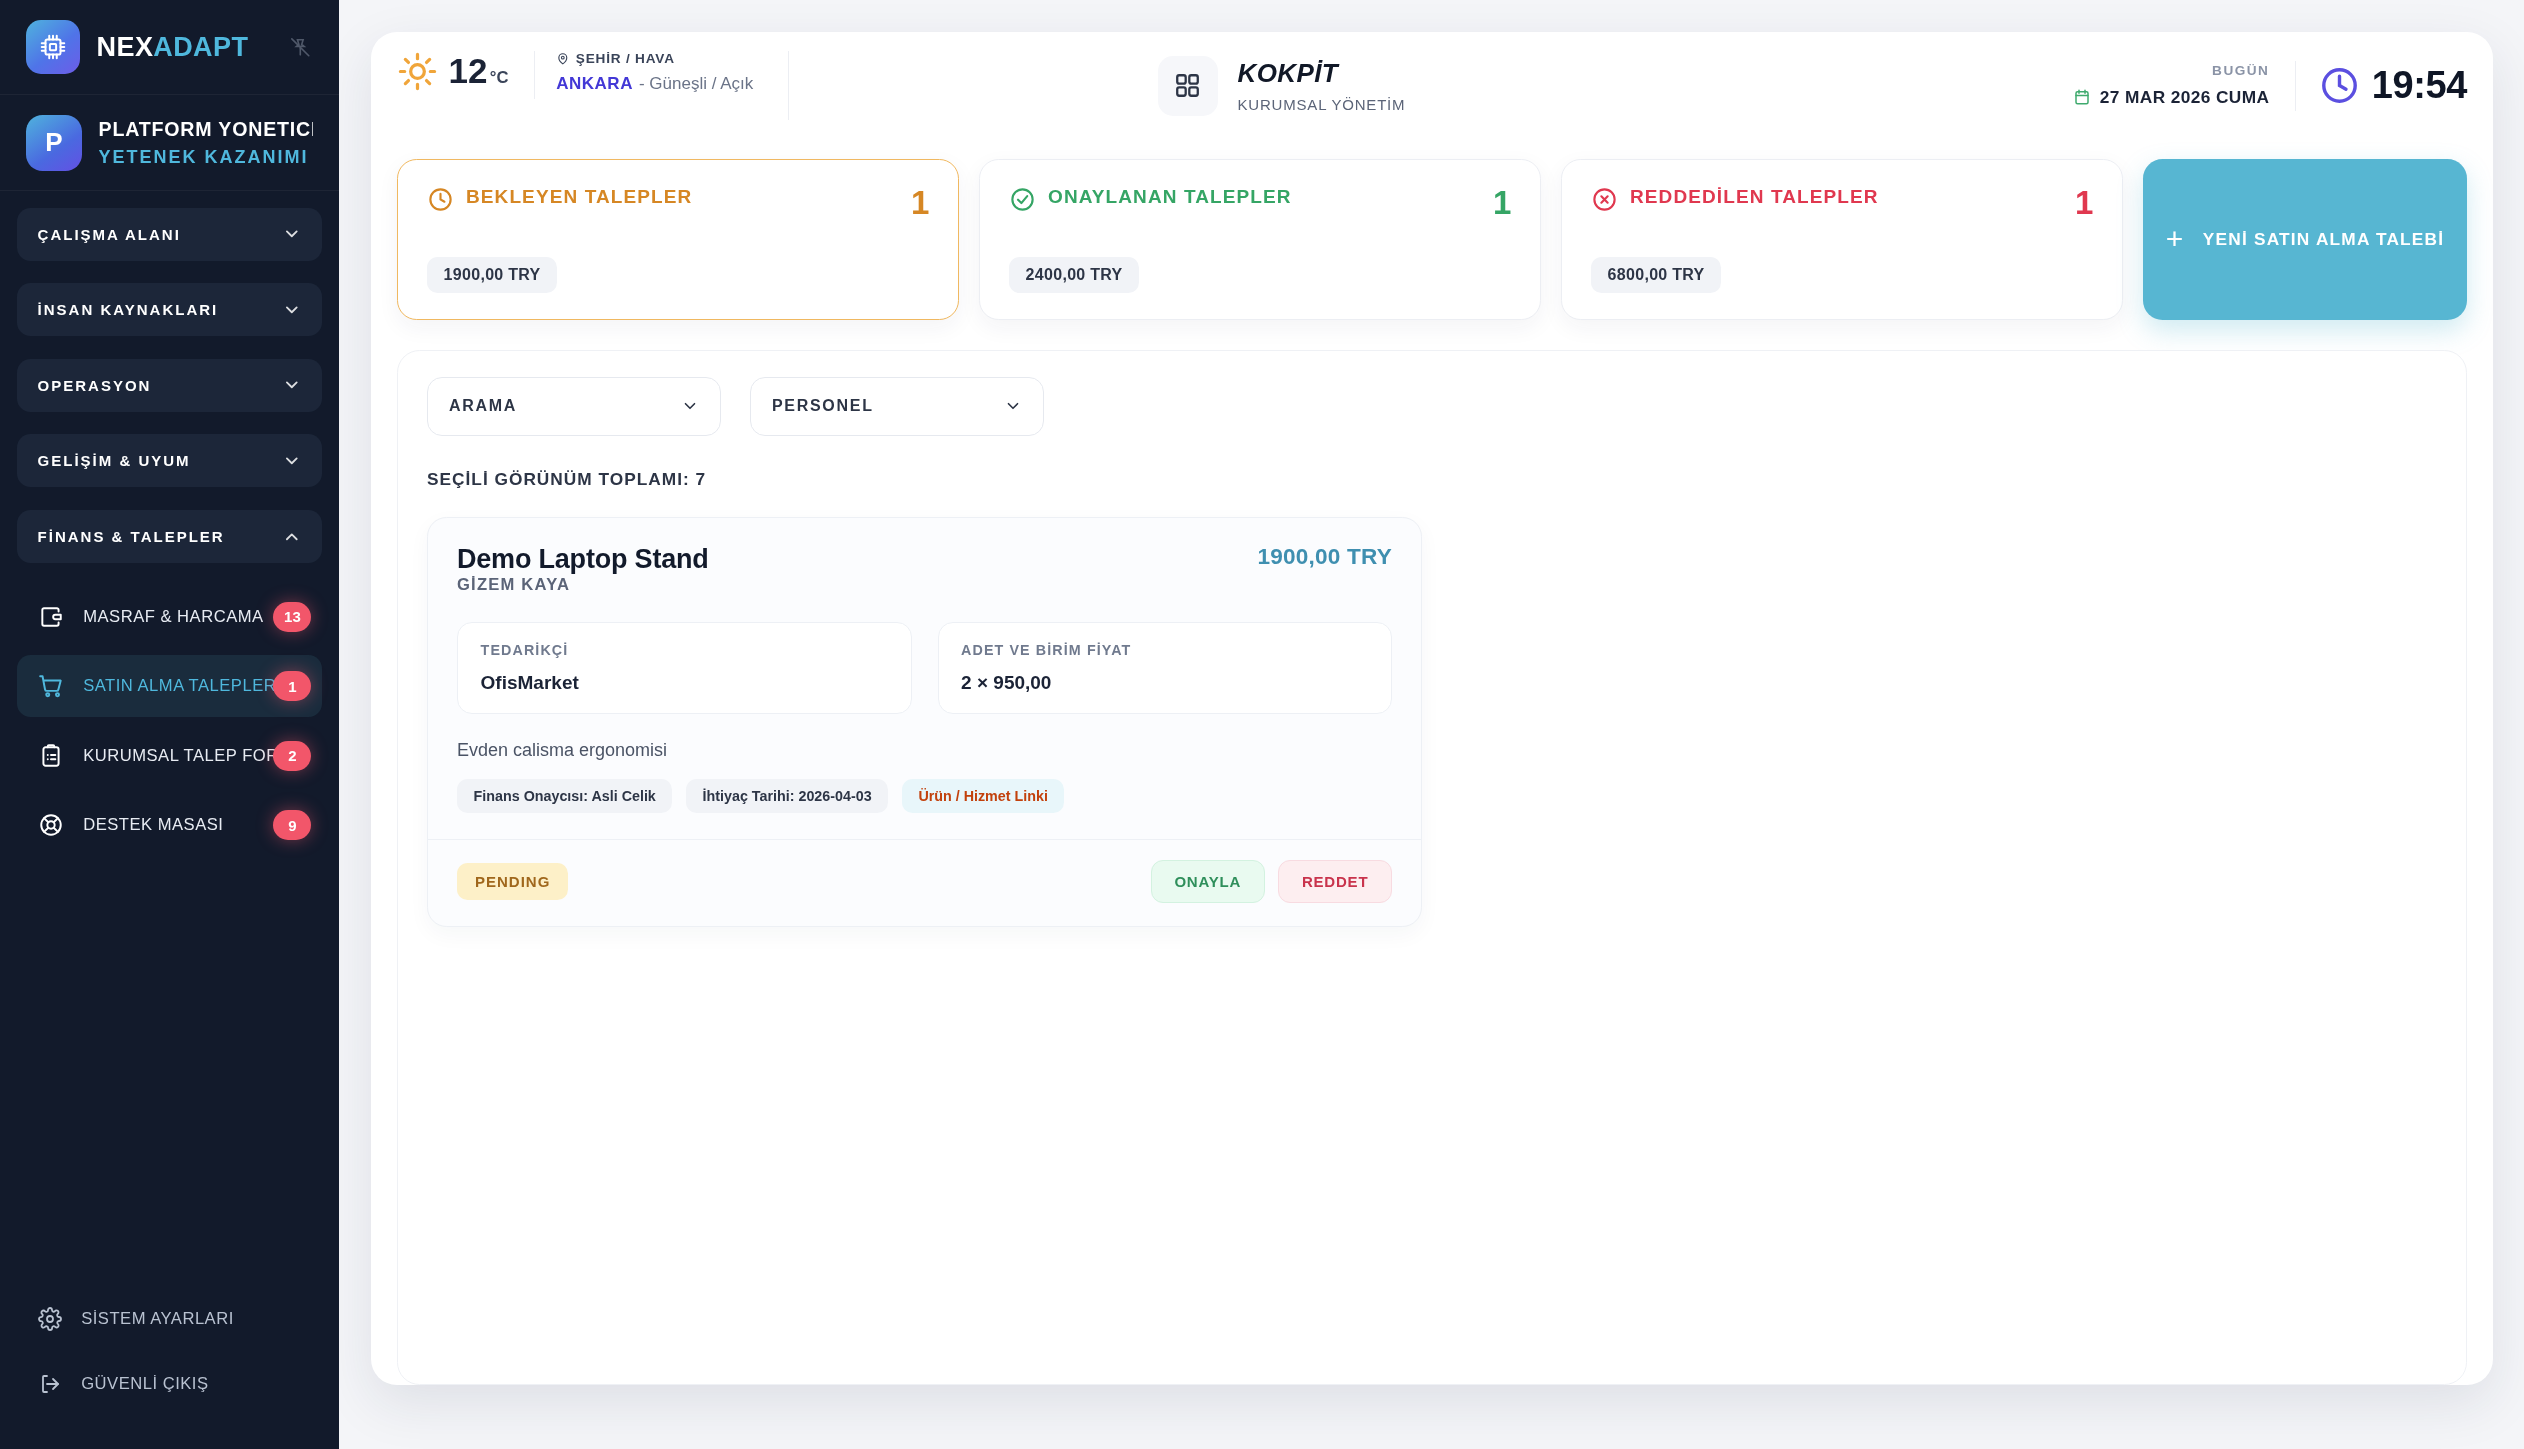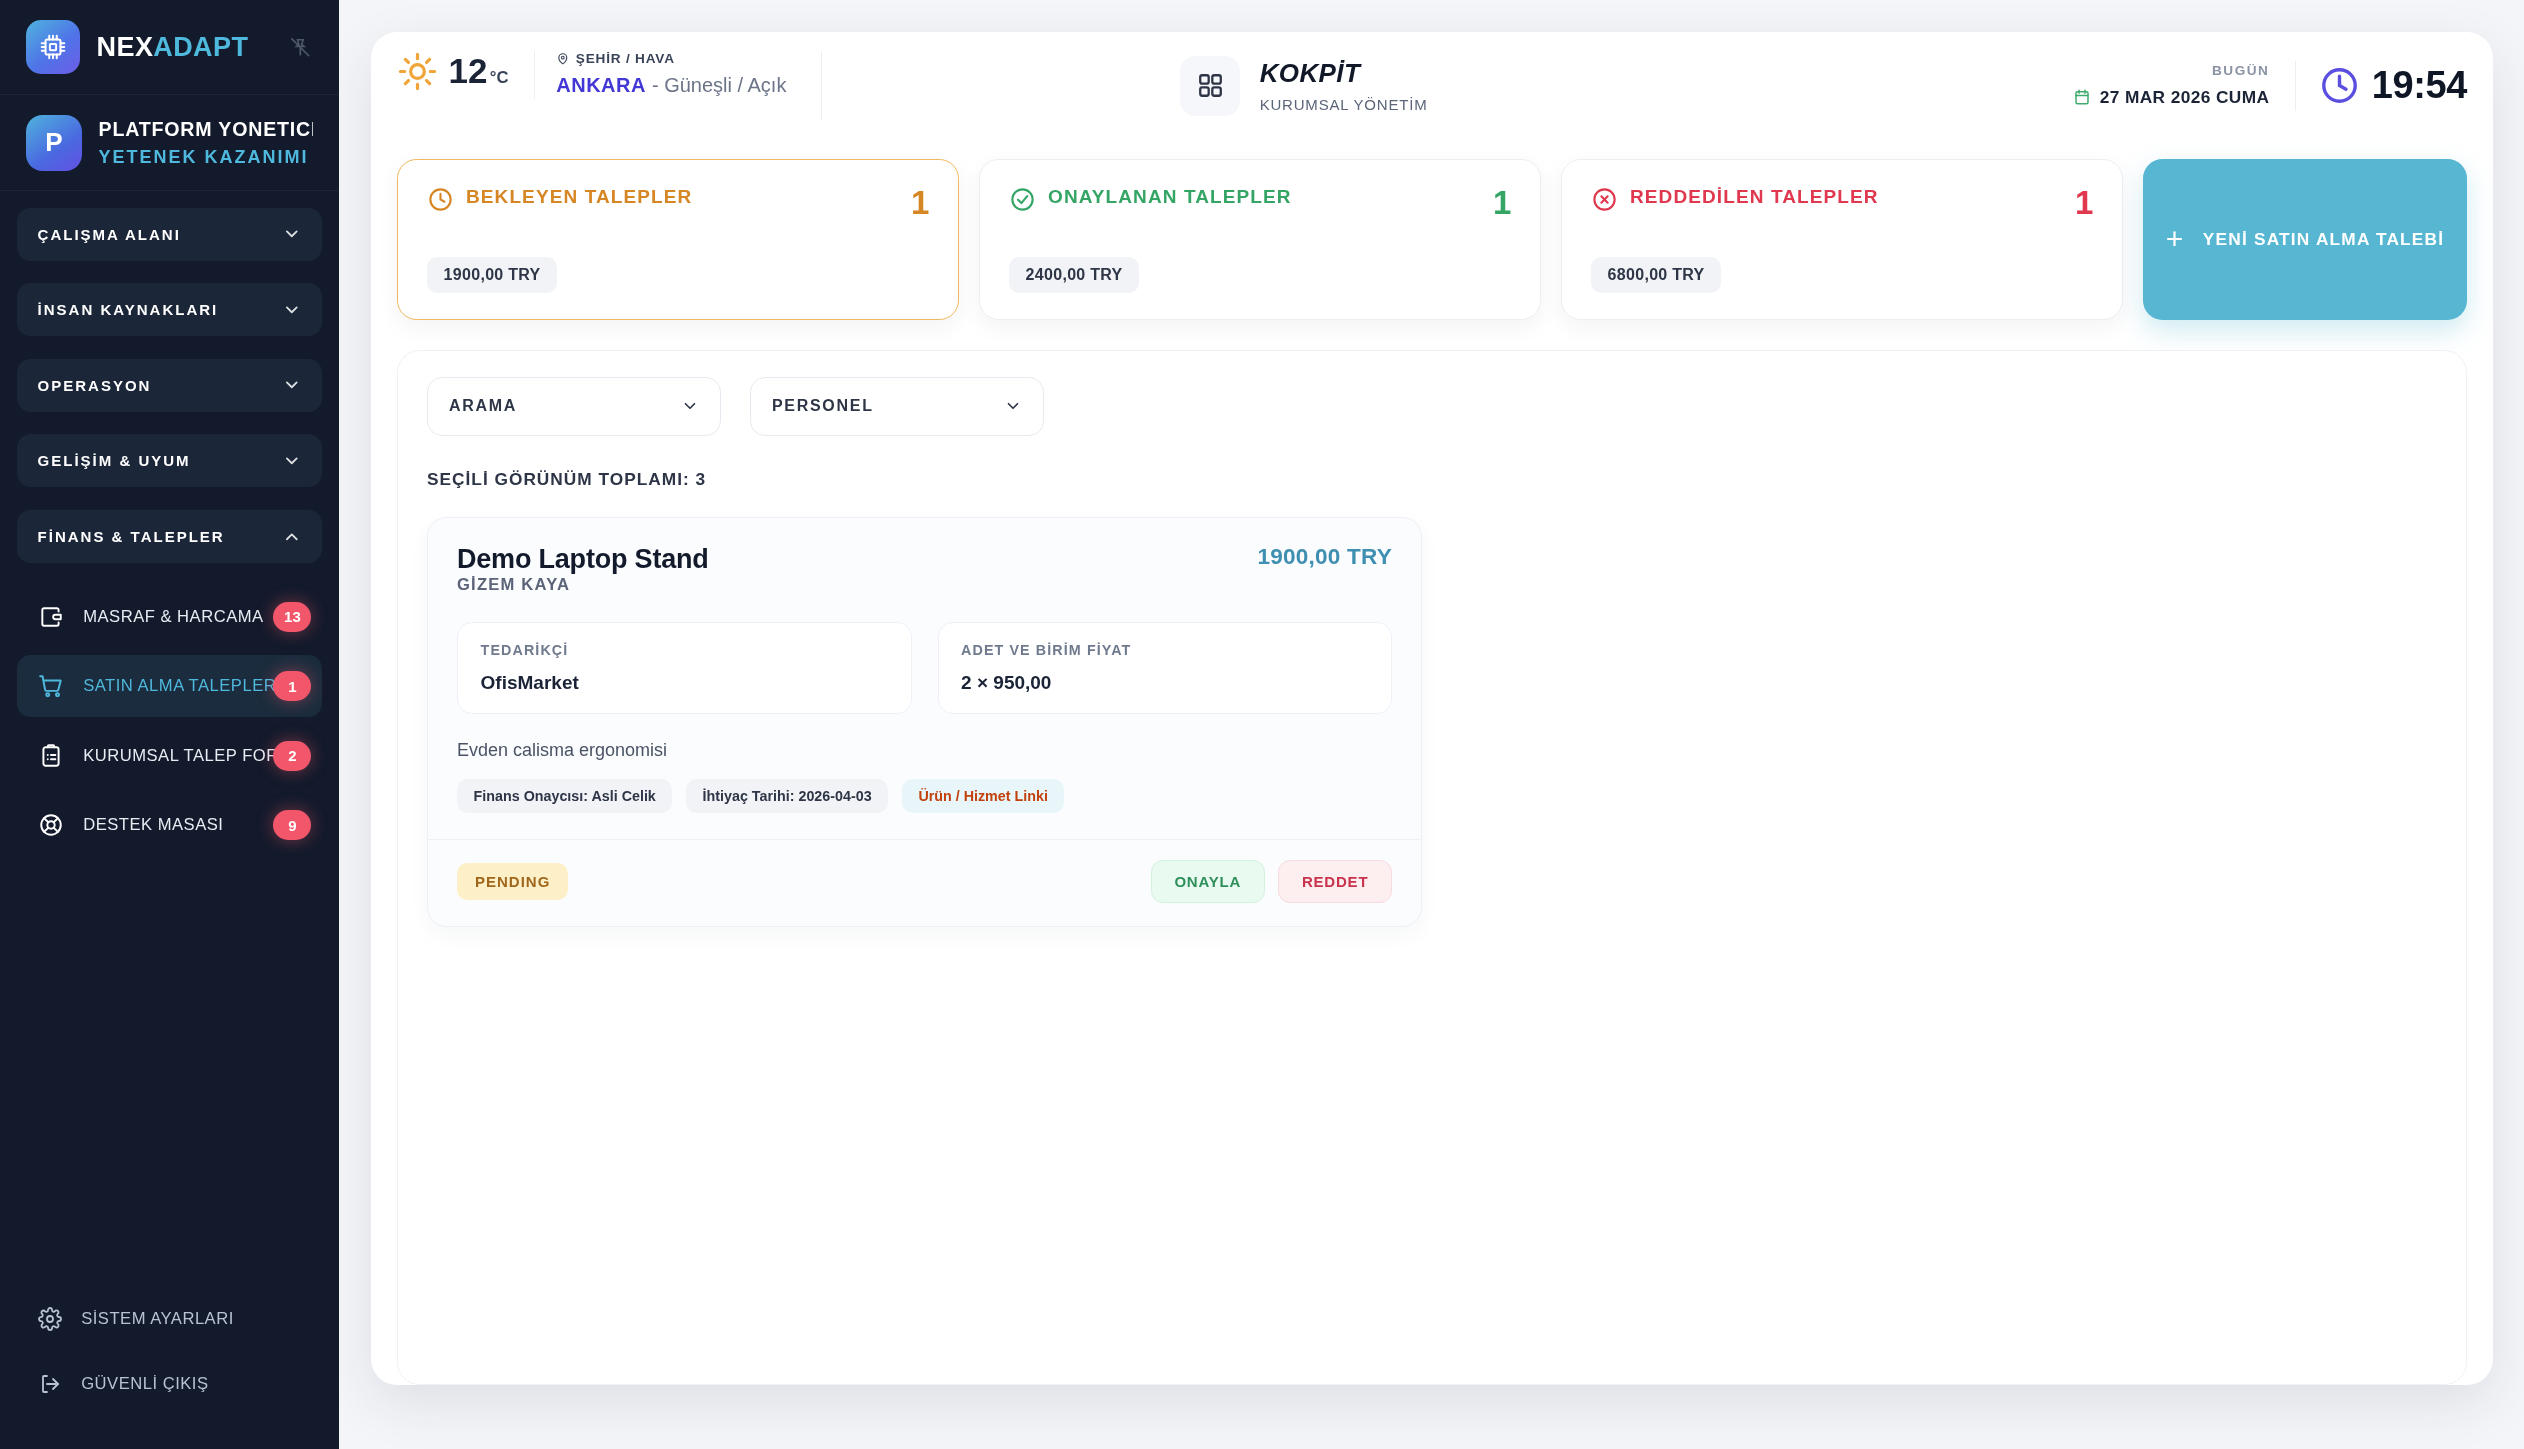--- a/index.html
+++ b/index.html
@@ -156,21 +156,21 @@
   }
   .temp .unit { font-size: 16.6px; margin-left: 2.3px; color: #3a4459; }
   .wx-div { width: 0.8px; height: 48px; background: #eceef3; margin-right: 21px; }
   .wx-lines { display: flex; flex-direction: column; justify-content: center; }
   .wx-top {
     display: flex; align-items: center;
     font-size: 13.6px; font-weight: bold; color: #3a4459;
     letter-spacing: 0.8px; white-space: nowrap;
   }
   .wx-top .pin-sm { width: 13.6px; height: 13.6px; margin-right: 6px; flex:0 0 13.6px;}
-  .wx-bot { margin-top: 8.3px; font-size: 20px; white-space: nowrap; }
+  .wx-bot { margin-top: 8.3px; font-size: 17px; white-space: nowrap; }
   .wx-city { color: #4338d6; font-weight: bold; letter-spacing: 0.5px; }
   .wx-cond { color: #6b7488; margin-left: 6px; }
 
   .kokpit {
     display: flex; align-items: center;
     margin: 0 auto;
   }
   .grid-btn {
     width: 60px; height: 60px; border-radius: 15px;
     background: #f6f7fa;
@@ -641,21 +641,21 @@
           <div class="filter-sel">
             <span class="filter-label">PERSONEL</span>
             <span class="filter-chev">
               <svg viewBox="0 0 24 24" fill="none" stroke="#2d3546" stroke-width="2.2" stroke-linecap="round" stroke-linejoin="round">
                   <polyline points="6 9 12 15 18 9"></polyline>
                 </svg>
             </span>
           </div>
         </div>
 
-        <div class="total-line">SEÇİLİ GÖRÜNÜM TOPLAMI: 3</div>
+        <div class="total-line">SEÇİLİ GÖRÜNÜM TOPLAMI: 7</div>
 
         <div class="req-card">
           <div class="rc-body">
             <div class="rc-head">
               <span class="rc-title">Demo Laptop Stand</span>
               <span class="rc-amount">1900,00 TRY</span>
             </div>
             <div class="rc-person">GİZEM KAYA</div>
 
             <div class="rc-grid">

